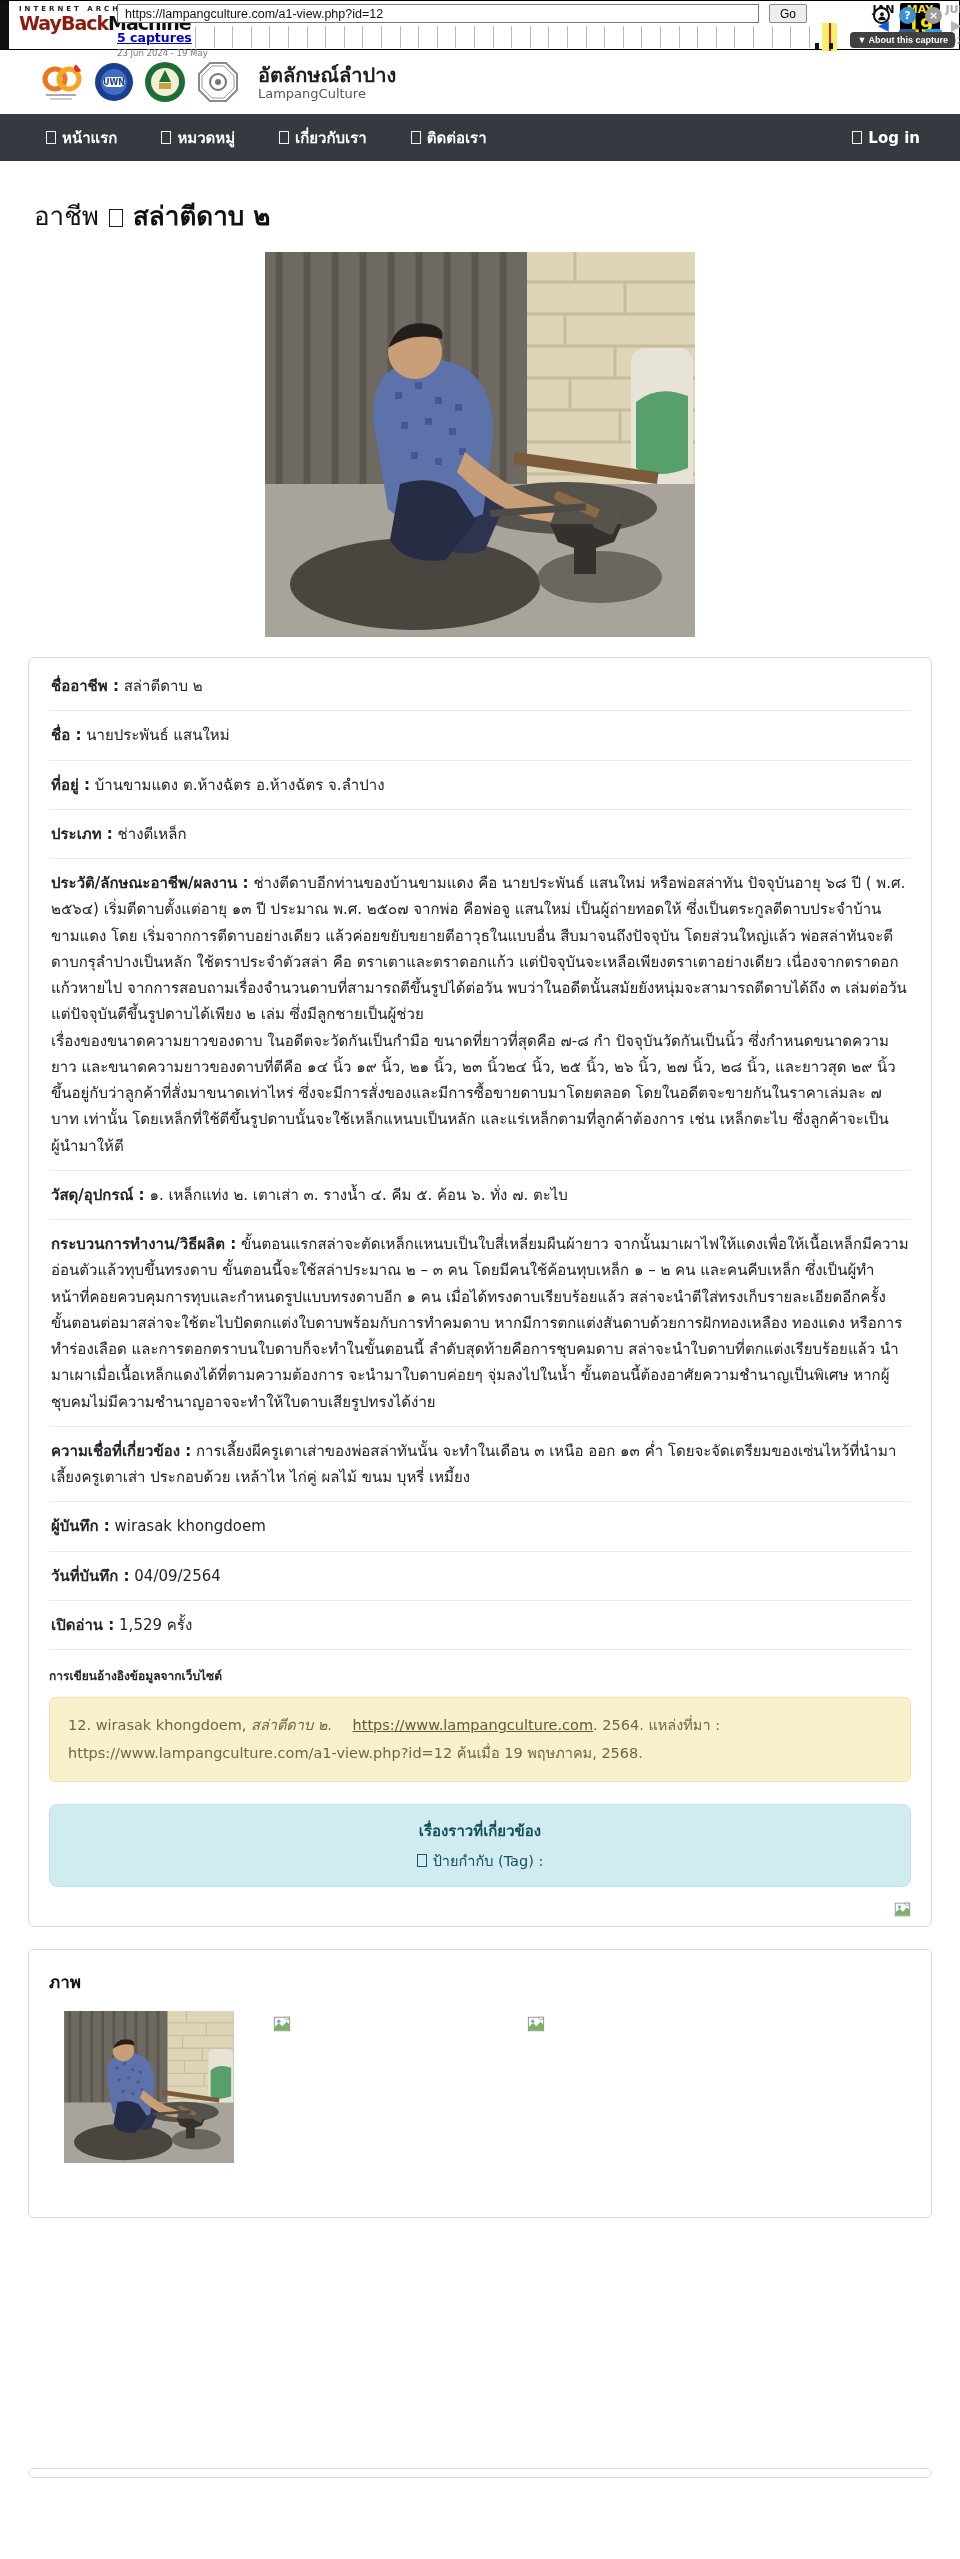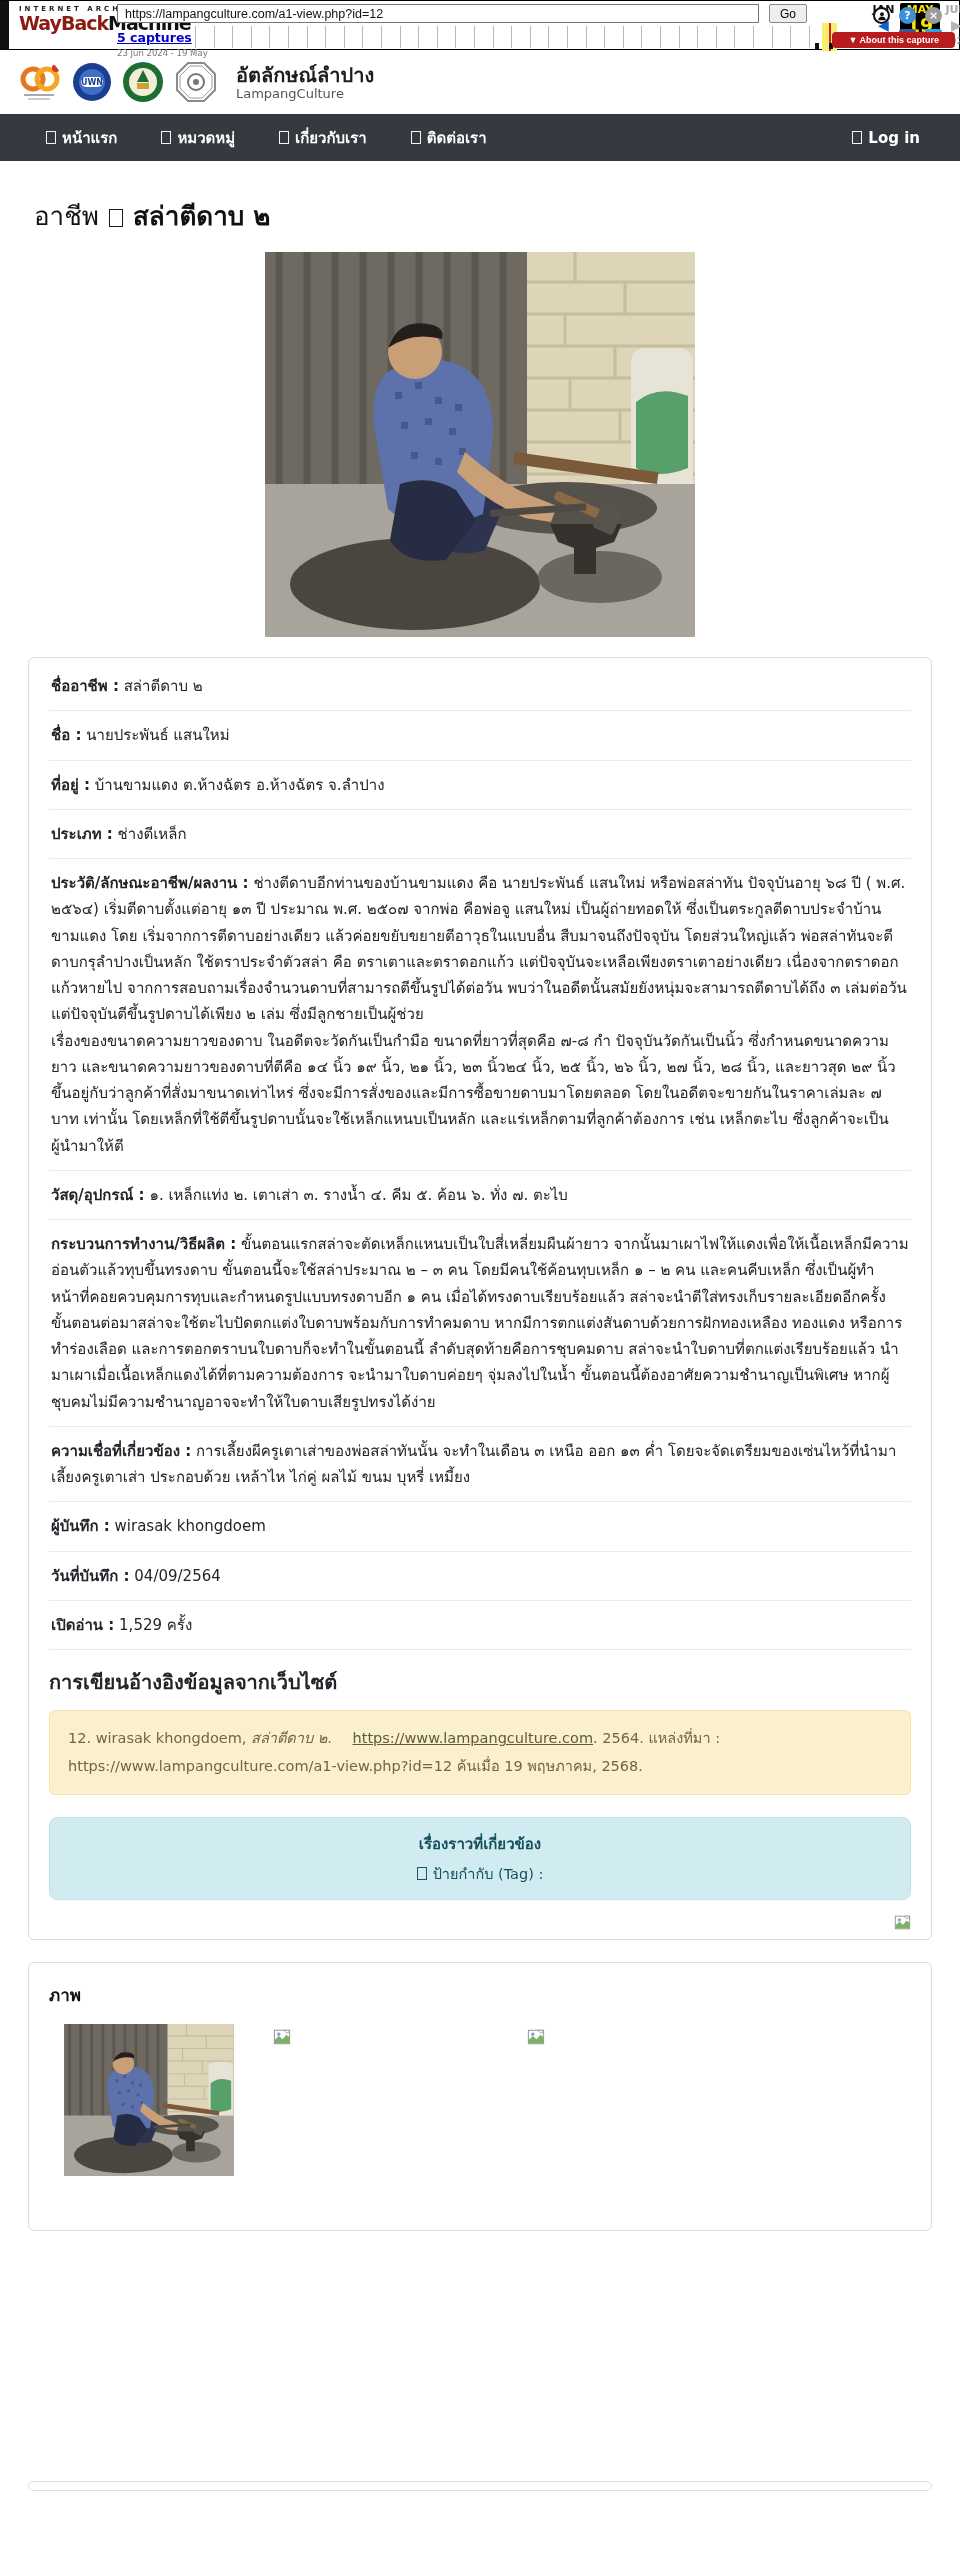--- a/index.html
+++ b/index.html
@@ -45,26 +45,26 @@
   .wb-col:last-child .wb-arrow { color:#b5b5b5; }
   .wb-icons { position:absolute; right:72px; top:4px; width:0; }
   .wb-ic { position:absolute; width:17px; height:17px; border-radius:50%; display:flex;
            align-items:center; justify-content:center; font-size:11px; font-weight:bold;
            color:#fff; cursor:pointer; }
   .ic-profile { left:-14px; top:2px; background:#fff; border:2px solid #111; color:#111; }
   .ic-help { left:12px; top:2px; background:#3d8fd6; }
   .ic-close { left:38px; top:2px; background:#9b9b9b; }
   .ic-fb { left:12px; top:24px; background:#3b5998; border-radius:3px; font-family:"DejaVu Serif",serif; font-style:italic; }
   .ic-tw { left:38px; top:24px; background:#2aa3ef; border-radius:3px; }
-  .wb-about { position:absolute; right:4px; bottom:1px; background:#b91c1c; color:#fff;
+  .wb-about { position:absolute; right:4px; bottom:1px; background:#404040; color:#fff;
               border:none; border-radius:4px; font-size:9px; font-weight:bold;
-              padding:3px 16px; cursor:pointer; white-space:nowrap; }
+              padding:3px 7px; cursor:pointer; white-space:nowrap; }
 
   
-  .site-header { height:64px; display:flex; align-items:center; padding-left:16px; gap:10px; }
+  .site-header { height:64px; display:flex; align-items:center; padding-left:38px; gap:10px; }
   .logo-circle { border-radius:50%; flex:0 0 auto; }
   .brand { margin-left:8px; }
   .brand-th { font-size:20px; font-weight:bold; color:#1d1d1d; line-height:22px; }
   .brand-en { font-size:13px; color:#555; }
 
   
   .main-nav { height:47px; background:#343a40; display:flex; align-items:center;
               padding:0 40px 0 46px; color:#fff; }
   .nav-item { color:#fff; font-size:15px; font-weight:bold; text-decoration:none;
               margin-right:44px; cursor:pointer; display:flex; align-items:center; }
@@ -76,21 +76,21 @@
   .page-title b { font-weight:bold; }
   .hero-photo { width:430px; height:385px; margin:16px auto 20px; overflow:hidden; }
   .hero-photo svg { display:block; width:100%; height:100%; }
 
   .card { background:#fff; border:1px solid #dcdcdc; border-radius:6px;
           margin:0 28px 22px; padding:4px 20px 4px; }
   .rec-row { padding:11px 2px; border-bottom:1px solid #ececec; font-size:15px; line-height:1.75; }
   .rec-label { font-weight:bold; }
   .rec-value { white-space:pre-line; }
 
-  .cite-heading { font-size:20px; font-weight:bold; margin:16px 0 12px; }
+  .cite-heading { font-size:12px; font-weight:bold; margin:16px 0 12px; }
   .cite-box { background:#fbf0ce; border:1px solid #f3e3ad; border-radius:6px;
               padding:14px 18px; font-size:14.5px; line-height:1.9; color:#6e6649; }
   .cite-box i { font-style:italic; }
   .cite-box a { color:#5f5a3e; text-decoration:underline; cursor:pointer;margin-left:16px; }
 
   .related-box { background:#d1ecf1; border:1px solid #bee5eb; border-radius:8px;
                  margin-top:22px; padding:14px 10px; text-align:center; color:#13505c; }
   .related-title { font-weight:bold; font-size:15px; margin-bottom:6px; }
   .related-tag { font-size:14.5px; display:inline-flex; align-items:center; }
   .rec-broken { text-align:right; margin-top:14px; }

